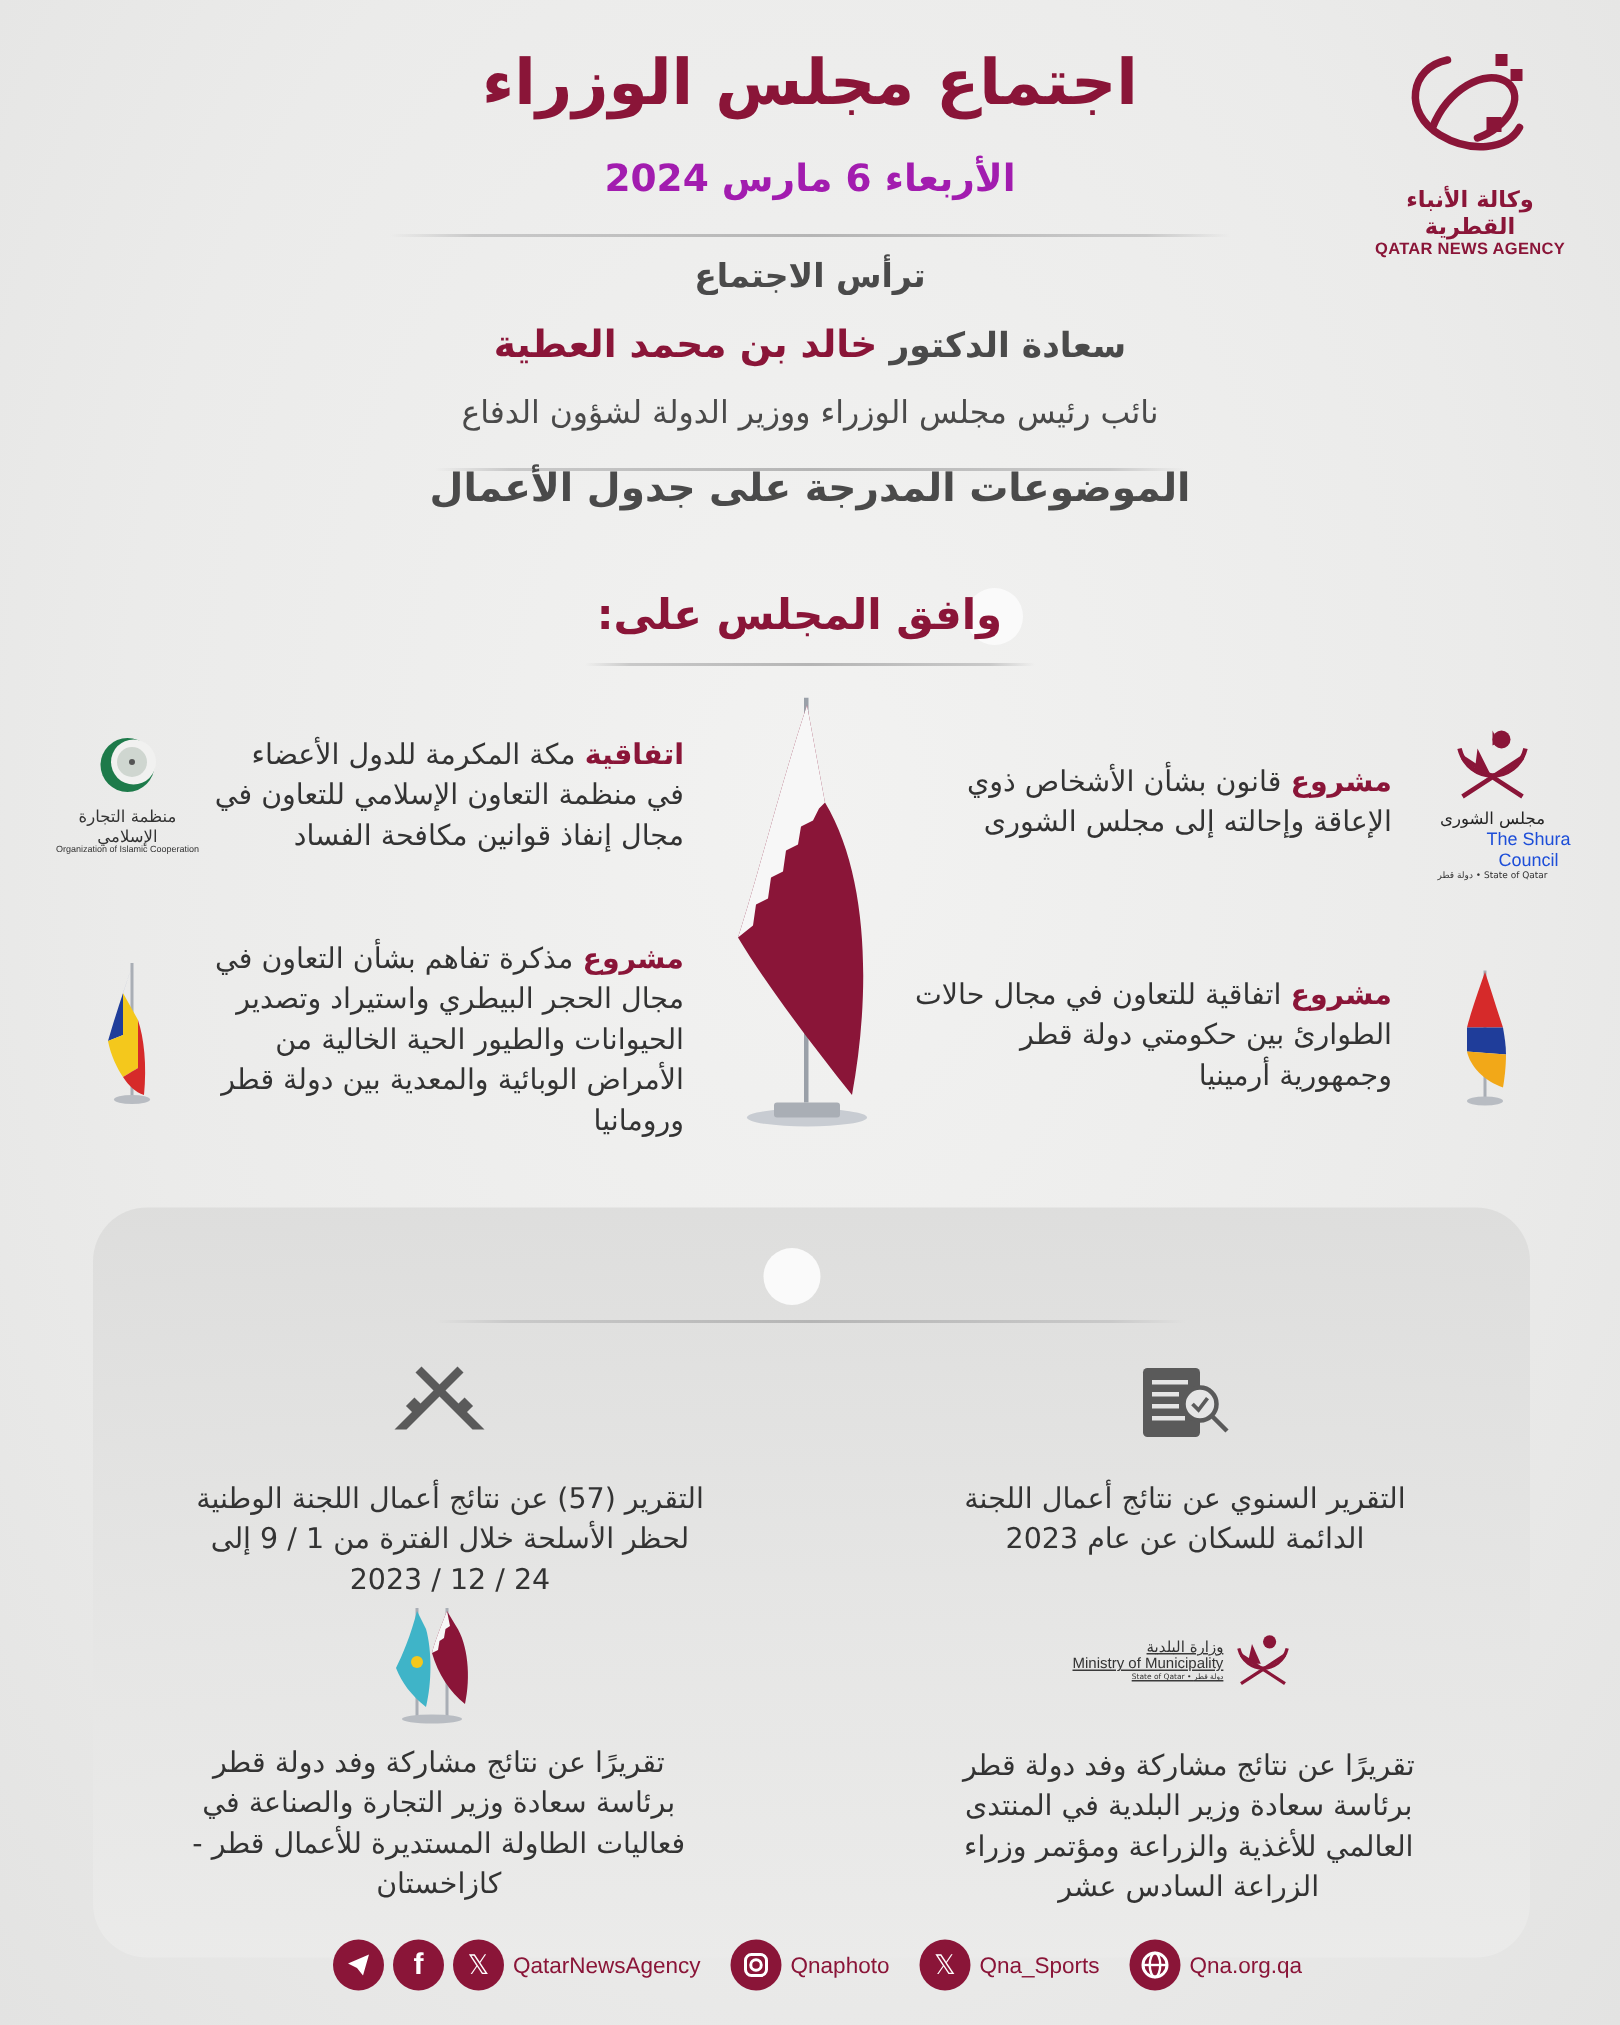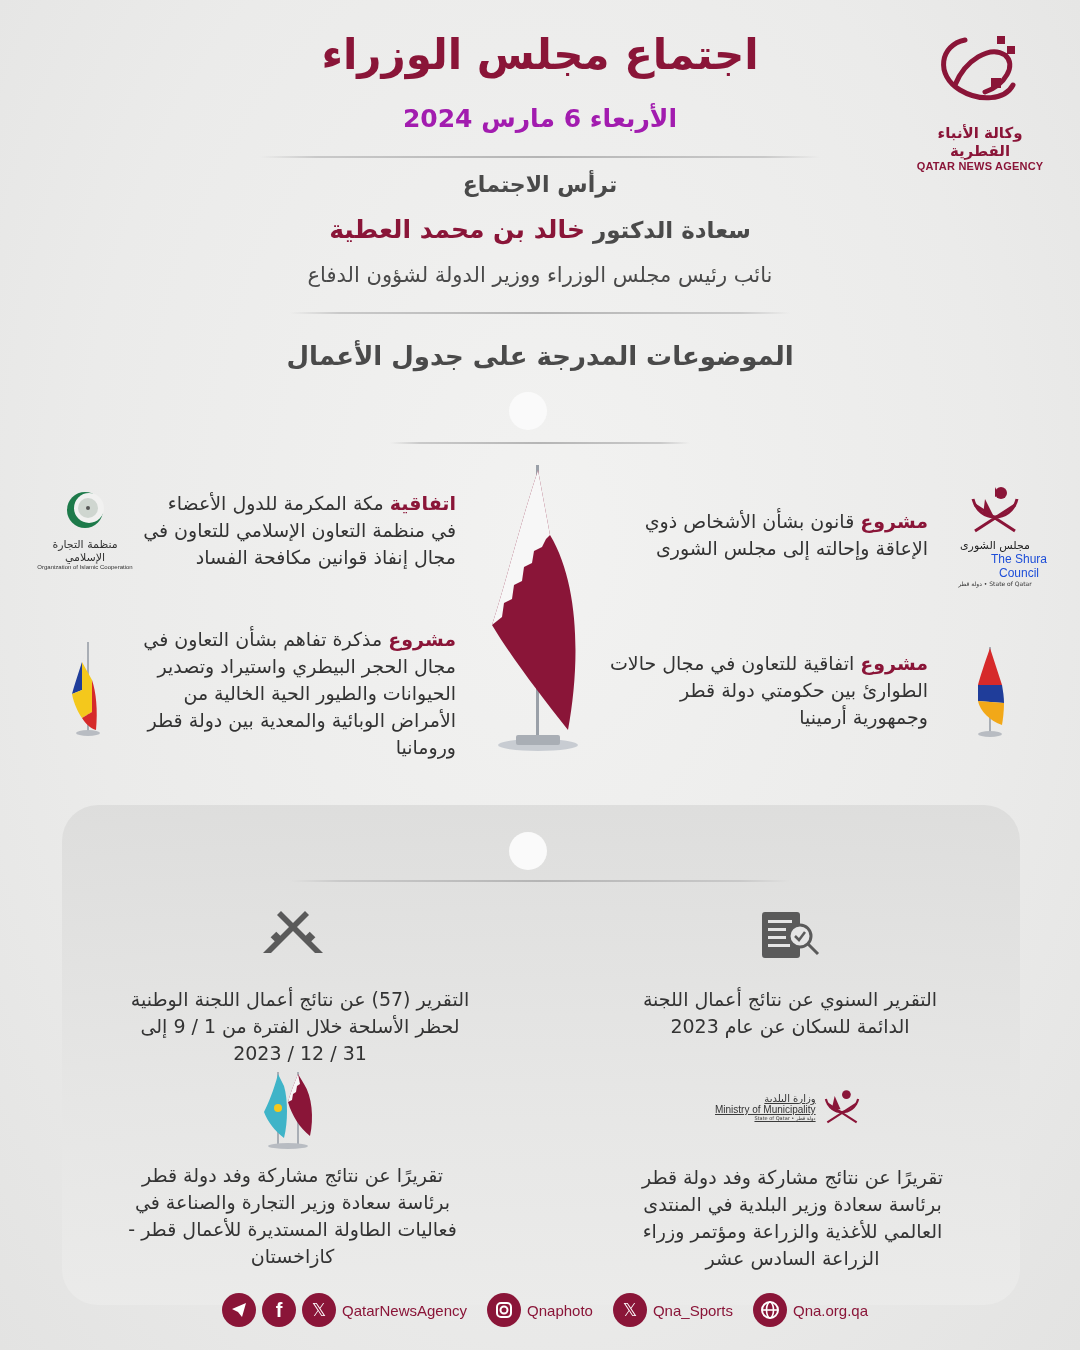--- a/index.html
+++ b/index.html
@@ -20,21 +20,21 @@
   .logo-en { font-family: "Liberation Sans", sans-serif; font-size: 11px; font-weight: bold; color: #8a1538; direction: ltr; letter-spacing: 0.2px; }
 
   
   .title { left: 240px; width: 600px; top: 30px; text-align: center; font-size: 42px; font-weight: bold; color: #8a1538; }
   .date { left: 240px; width: 600px; top: 104px; text-align: center; font-size: 25px; font-weight: bold; color: #a21caf; }
   .divider { height: 2px; background: linear-gradient(90deg, transparent, #c9c9c9 10%, #b5b5b5 50%, #c9c9c9 90%, transparent); }
   .chair-label { left: 240px; width: 600px; top: 172px; text-align: center; font-size: 22px; font-weight: bold; color: #4a4a4a; }
   .chair-name { left: 240px; width: 600px; top: 215px; text-align: center; font-size: 23px; font-weight: bold; color: #4a4a4a; }
   .chair-name .maroon { font-size: 25px; }
   .chair-role { left: 200px; width: 680px; top: 263px; text-align: center; font-size: 21px; color: #4a4a4a; }
-  .agenda { left: 200px; width: 680px; top: 341px; text-align: center; font-size: 26px; font-weight: bold; color: #4a4a4a; }
+  .agenda { left: 200px; width: 680px; top: 311px; text-align: center; font-size: 26px; font-weight: bold; color: #4a4a4a; }
 
   .section-head { text-align: center; font-size: 28px; font-weight: bold; color: #8a1538; }
   .section-head .dot { display: inline-block; width: 38px; height: 38px; border-radius: 50%; background: #fafafa; vertical-align: middle; margin-left: -24px; position: relative; z-index: 0; }
   .section-head span.txt { position: relative; z-index: 1; }
 
   .item { font-size: 19px; line-height: 27px; color: #333; text-align: right; direction: rtl; }
   .item .lead { color: #8a1538; font-weight: bold; }
   .item.center { text-align: center; }
 
   
@@ -68,21 +68,21 @@
 <div class="abs chair-label">ترأس الاجتماع</div>
 <div class="abs chair-name">
   <span>سعادة الدكتور</span>
   <span class="maroon">خالد بن محمد العطية</span>
 </div>
 <div class="abs chair-role">نائب رئيس مجلس الوزراء ووزير الدولة لشؤون الدفاع</div>
 <div class="abs divider" style="left:290px;top:312px;width:500px;"></div>
 <div class="abs agenda">الموضوعات المدرجة على جدول الأعمال</div>
 
 <div class="abs section-head" style="left:340px;width:400px;top:392px;">
-  <span class="dot"></span>
+  <span class="dot"></span><span class="txt">وافق المجلس على:</span>
 </div>
 <div class="abs divider" style="left:390px;top:442px;width:300px;"></div>
 
 <svg class="abs" style="left:480px;top:465px;" width="130" height="290" viewBox="0 0 130 290">
   <rect x="56" y="0" width="3" height="270" fill="#9aa0a8"></rect>
   <ellipse cx="58" cy="280" rx="40" ry="6" fill="#c8ccd2"></ellipse>
   <rect x="36" y="270" width="44" height="10" rx="2" fill="#a9aeb5"></rect>
   <path d="M58 5 C40 60 25 120 12 160 C30 190 60 230 88 265 C100 200 100 120 70 70 Z" fill="#8a1538"></path>
   <path d="M58 5 C40 60 25 120 12 160 L22 152 L24 138 L32 134 L34 120 L42 116 L44 102 L52 98 L54 86 L62 82 L66 74 L70 70 Z" fill="#f7f7f7"></path>
 </svg>
@@ -161,21 +161,21 @@
   <path d="M48 34 L58 44" stroke="#5a5a5a" stroke-width="3"></path>
 </svg>
 <div class="abs item center" style="left:620px;top:986px;width:340px;">التقرير السنوي عن نتائج أعمال اللجنة الدائمة للسكان عن عام 2023</div>
 
 <svg class="abs" style="left:255px;top:905px;" width="76" height="50" viewBox="0 0 76 50">
   <path d="M8 48 L50 6 L54 10 L16 48 L10 48 Z" fill="#5a5a5a"></path>
   <path d="M68 48 L26 6 L22 10 L60 48 L66 48 Z" fill="#5a5a5a"></path>
   <rect x="18" y="28" width="8" height="10" fill="#5a5a5a" transform="rotate(-45 22 33)"></rect>
   <rect x="50" y="28" width="8" height="10" fill="#5a5a5a" transform="rotate(45 54 33)"></rect>
 </svg>
-<div class="abs item center" style="left:130px;top:986px;width:340px;">التقرير (57) عن نتائج أعمال اللجنة الوطنية لحظر الأسلحة خلال الفترة من 1 / 9 إلى 31 / 12 / 2023</div>
+<div class="abs item center" style="left:130px;top:986px;width:340px;">التقرير (57) عن نتائج أعمال اللجنة الوطنية لحظر الأسلحة خلال الفترة من 1 / 9 إلى 24 / 12 / 2023</div>
 
 <div class="abs" style="left:715px;top:1085px;width:155px;display:flex;align-items:center;gap:4px;direction:ltr;text-decoration:underline;">
   <div style="text-align:right;">
     <div style="font-size:10px;color:#333;">وزارة البلدية</div>
     <div style="font-family:'Liberation Sans',sans-serif;font-size:10px;color:#333;">Ministry of Municipality</div>
     <div style="font-size:5px;color:#333;">State of Qatar • دولة قطر</div>
   </div>
   <svg width="44" height="44" viewBox="0 0 60 50">
     <circle cx="36" cy="8" r="6" fill="#8a1538"></circle>
     <path d="M20 10 L28 28 L16 28 Z" fill="#8a1538"></path>

